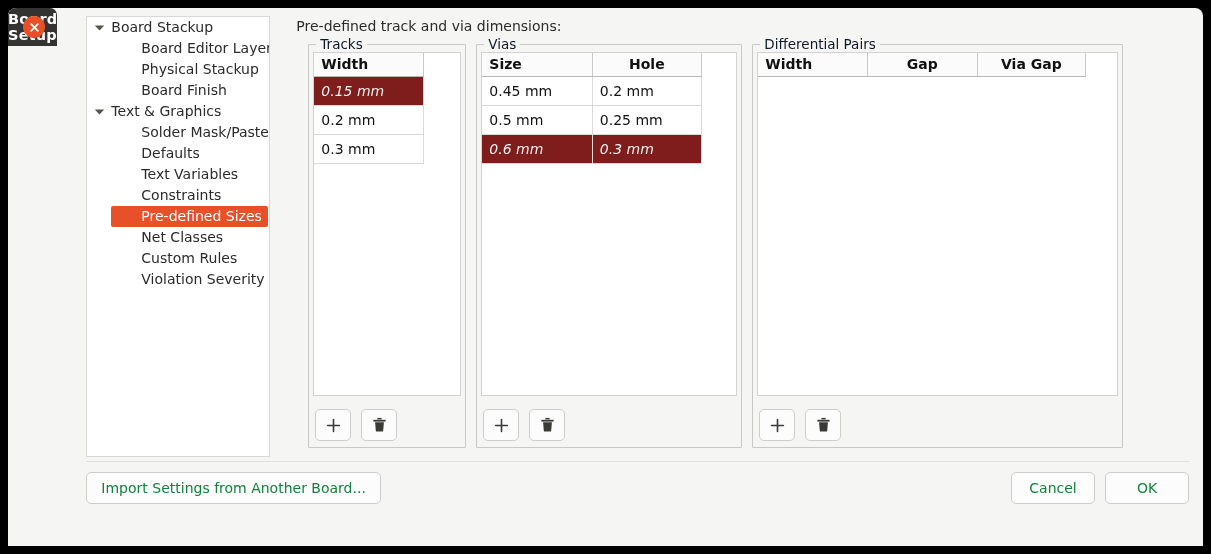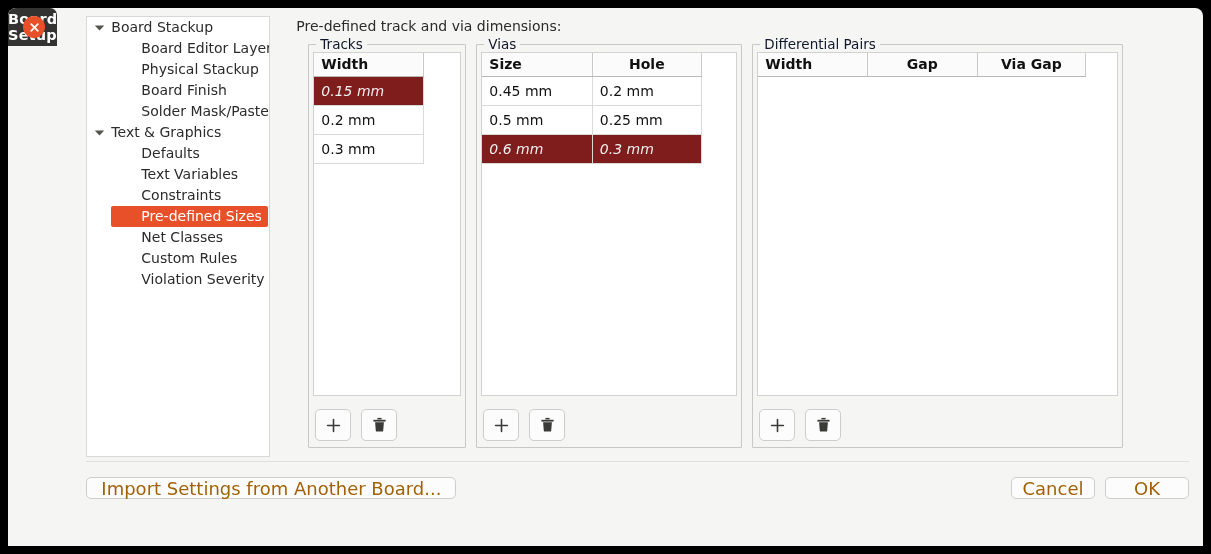--- a/index.html
+++ b/index.html
@@ -206,23 +206,23 @@
     height: 40px;
     padding: 0 14px;
     display: flex;
     align-items: center;
   }
   .dlgbtn {
     background: #fcfcfc;
     border: 1px solid #cdcdcb;
     border-radius: 5px;
     font-family: "DejaVu Sans", "Liberation Sans", sans-serif;
-    font-size: 18px;
-    color: #a16207;
-    height: 22px;
+    font-size: 14px;
+    color: #15803d;
+    height: 32px;
     cursor: pointer;
   }
   #import-btn { padding: 0 14px; }
   #footer-right {
     margin-left: auto;
     display: flex;
     gap: 10px;
   }
   #cancel-btn, #ok-btn { width: 84px; }
 </style>
@@ -256,31 +256,31 @@
           <span class="label">Board Editor Layers</span>
         </div>
         <div class="tree-item child">
           <span class="arrow"></span>
           <span class="label">Physical Stackup</span>
         </div>
         <div class="tree-item child">
           <span class="arrow"></span>
           <span class="label">Board Finish</span>
         </div>
-        <div class="tree-item child">
-          <span class="arrow"></span>
-          <span class="label">Solder Mask/Paste</span>
-        </div>
         <div class="tree-item root">
           <span class="arrow">
             <svg width="11" height="8" viewBox="0 0 11 8">
               <path d="M0.8 1.6 L5.5 6.6 L10.2 1.6 Z" fill="#55554f"></path>
             </svg>
           </span>
           <span class="label">Text &amp; Graphics</span>
+        </div>
+        <div class="tree-item child">
+          <span class="arrow"></span>
+          <span class="label">Solder Mask/Paste</span>
         </div>
         <div class="tree-item child">
           <span class="arrow"></span>
           <span class="label">Defaults</span>
         </div>
         <div class="tree-item child">
           <span class="arrow"></span>
           <span class="label">Text Variables</span>
         </div>
         <div class="tree-item child">

